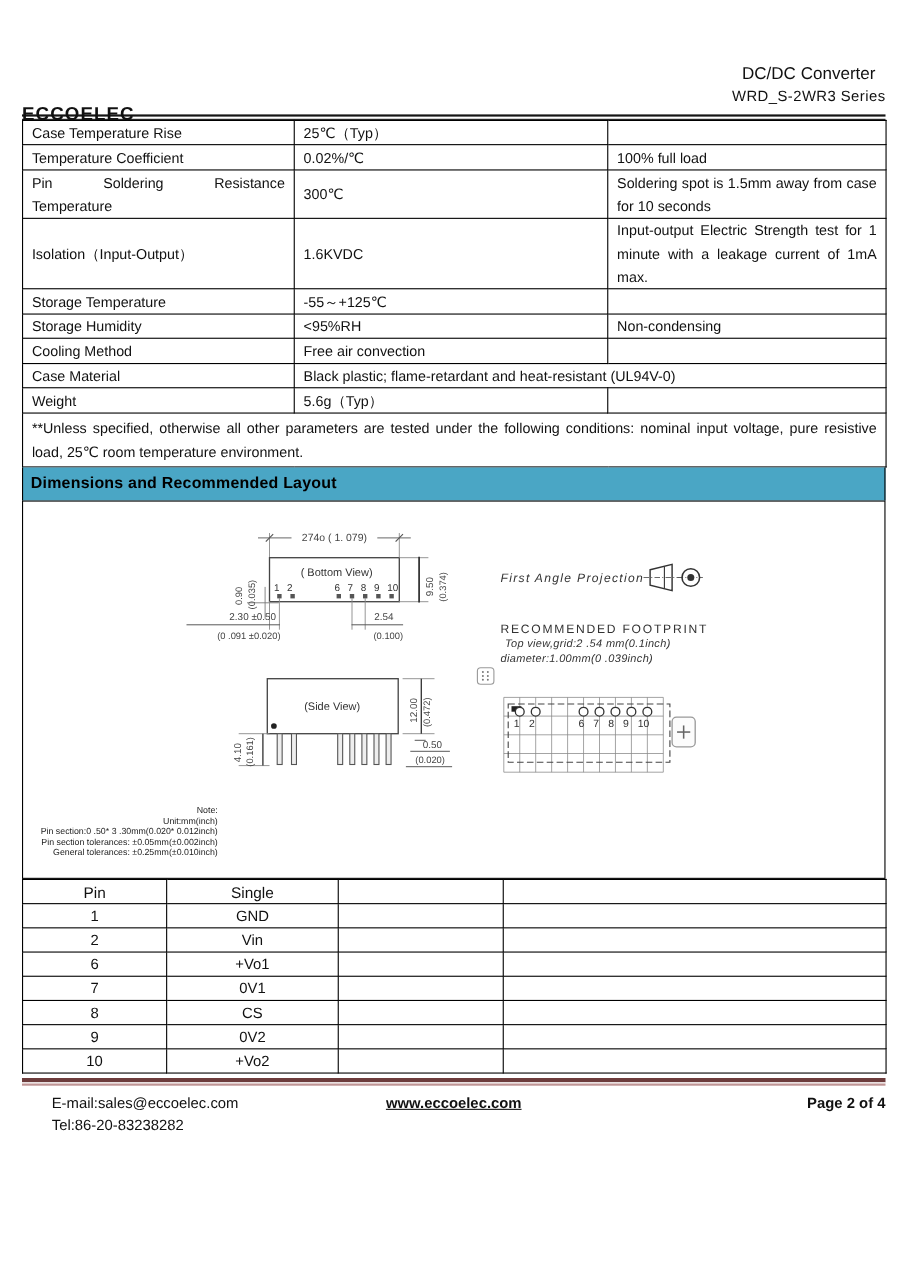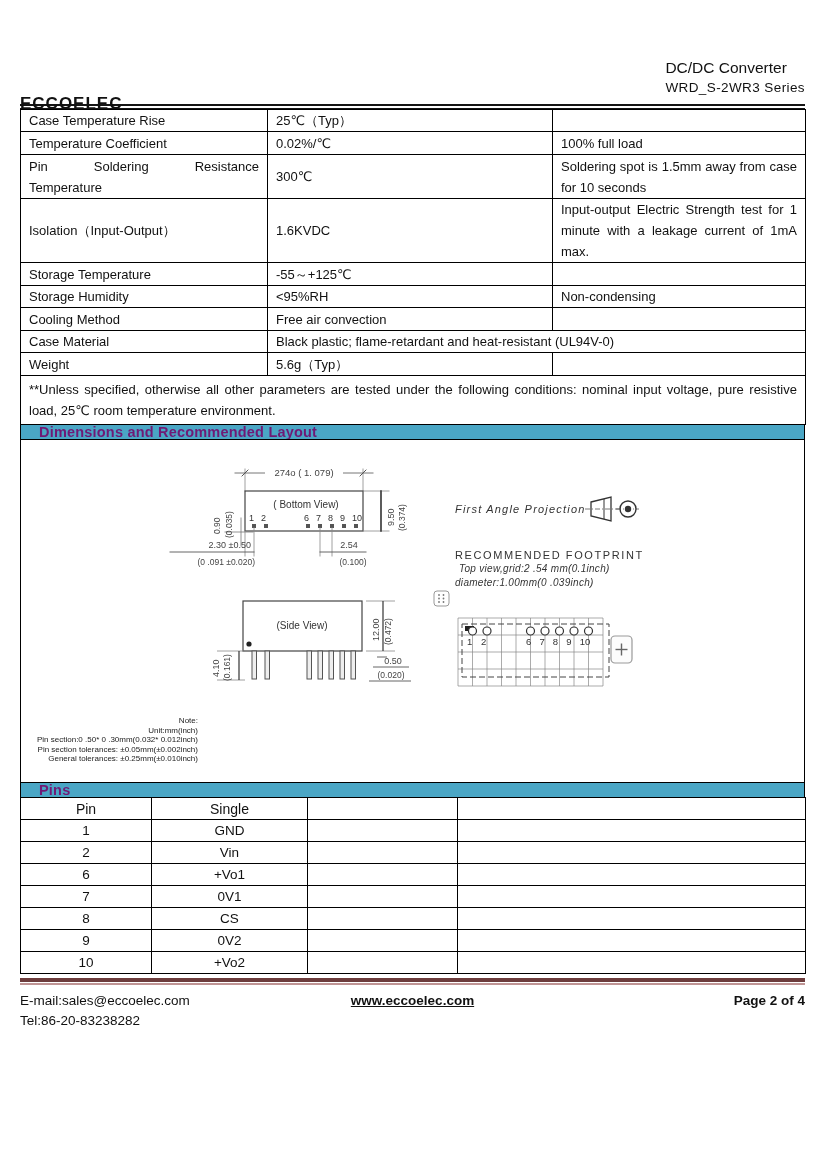--- a/index.html
+++ b/index.html
@@ -2,44 +2,44 @@
 <html><head>
 <meta charset="utf-8">
 <style>
   html,body{margin:0;padding:0;background:#fff;}
   body{width:827px;height:1169px;font-family:"Liberation Sans","DejaVu Sans",sans-serif;color:#111;overflow:hidden;}
   .page{position:relative;width:827px;height:1169px;}
   .content{margin:0 22px 0 20px;width:785px;}
   
   .header{display:flex;justify-content:space-between;align-items:flex-start;padding-top:58px;height:46px;}
   .company{font-size:17px;font-weight:700;letter-spacing:1px;align-self:center;margin-top:45px;}
-  .hright{text-align:left;line-height:1.35;}
+  .hright{text-align:center;line-height:1.35;}
   .product{font-size:15.5px;}
   .series{font-size:13.5px;letter-spacing:.4px;}
   .rule{border-top:2.5px solid #151515;border-bottom:1.5px solid #151515;height:2px;}
   
   table{border-collapse:collapse;table-layout:fixed;width:785px;}
   .spec td{border:1.5px solid #000;font-size:13px;line-height:21px;padding:0 8px;vertical-align:middle;}
   .spec .n{text-align:justify;}
   .spec .fn{text-align:justify;padding:3px 8px;margin-top:10px;}
   .sbline{display:flex;justify-content:space-between;}
   
-  .secbar{background:#4aa6c5;border:1.5px solid #000;border-top:none;border-bottom:none;height:14px;display:flex;align-items:center;padding:0 18px;font-size:14.5px;font-weight:600;color:#701a75;letter-spacing:.2px;}
+  .secbar{background:#4aa6c5;border:1.5px solid #000;border-top:none;border-bottom:none;height:30px;display:flex;align-items:center;padding:0 7px;font-size:14.5px;font-weight:600;color:#000000;letter-spacing:.2px;}
   .drawbox{position:relative;border:1.5px solid #000;height:342px;text-align:right;}
   .drawbox svg{position:absolute;left:0;top:0;}
   .notes{position:absolute;left:16px;top:276px;font-size:8px;line-height:9.6px;color:#222;}
   
   .pins td{border:1.5px solid #000;font-size:13.5px;height:21px;text-align:center;padding:0 6px;vertical-align:middle;}
   
   .frule{margin-top:4px;}
   .frule .r1{height:4px;background:#6d3c3c;}
   .frule .r2{height:1px;background:#fff;}
   .frule .r3{height:2px;background:#bf9494;}
   .footer{display:grid;grid-template-columns:1fr 1fr 1fr;margin-top:6px;font-size:13.5px;line-height:20px;}
-  .fleft{text-align:left;}
+  .fleft{text-align:left;margin-left:27px;}
   .fcenter{text-align:center;font-weight:700;}
   .fcenter span{text-decoration:underline;cursor:pointer;}
   .fright{text-align:right;font-weight:700;}
   svg text{font-family:"Liberation Sans","DejaVu Sans",sans-serif;fill:#333;}
   .dimtxt{fill:#444;}
 </style>
 </head>
 <body>
 
 <div class="page">
@@ -257,29 +257,26 @@
           <rect x="590" y="196" width="21" height="27" rx="4" fill="#fcfcfc" stroke="#999" stroke-width="1.2"></rect>
           <line x1="594.5" y1="209.5" x2="606.5" y2="209.5" stroke="#666" stroke-width="1.4"></line>
           <line x1="600.5" y1="203.5" x2="600.5" y2="215.5" stroke="#666" stroke-width="1.4"></line>
         </g>
       </g>
     </svg>
 
     <div class="notes">
       <div>Note:</div>
       <div>Unit:mm(inch)</div>
-      <div>Pin section:0 .50* 0 .30mm(0.032* 0.012inch)</div>
+      <div>Pin section:0 .50* 3 .30mm(0.020* 0.012inch)</div>
       <div>Pin section tolerances: ±0.05mm(±0.002inch)</div>
       <div>General tolerances: ±0.25mm(±0.010inch)</div>
     </div>
   </div>
 
-  <div class="secbar">
-    <span>Pins</span>
-  </div>
 
   <table class="pins">
     <colgroup>
           <col style="width:131px">
           <col style="width:156px">
           <col style="width:150px">
           <col style="width:348px">
         </colgroup>
     <tbody>
           <tr>

